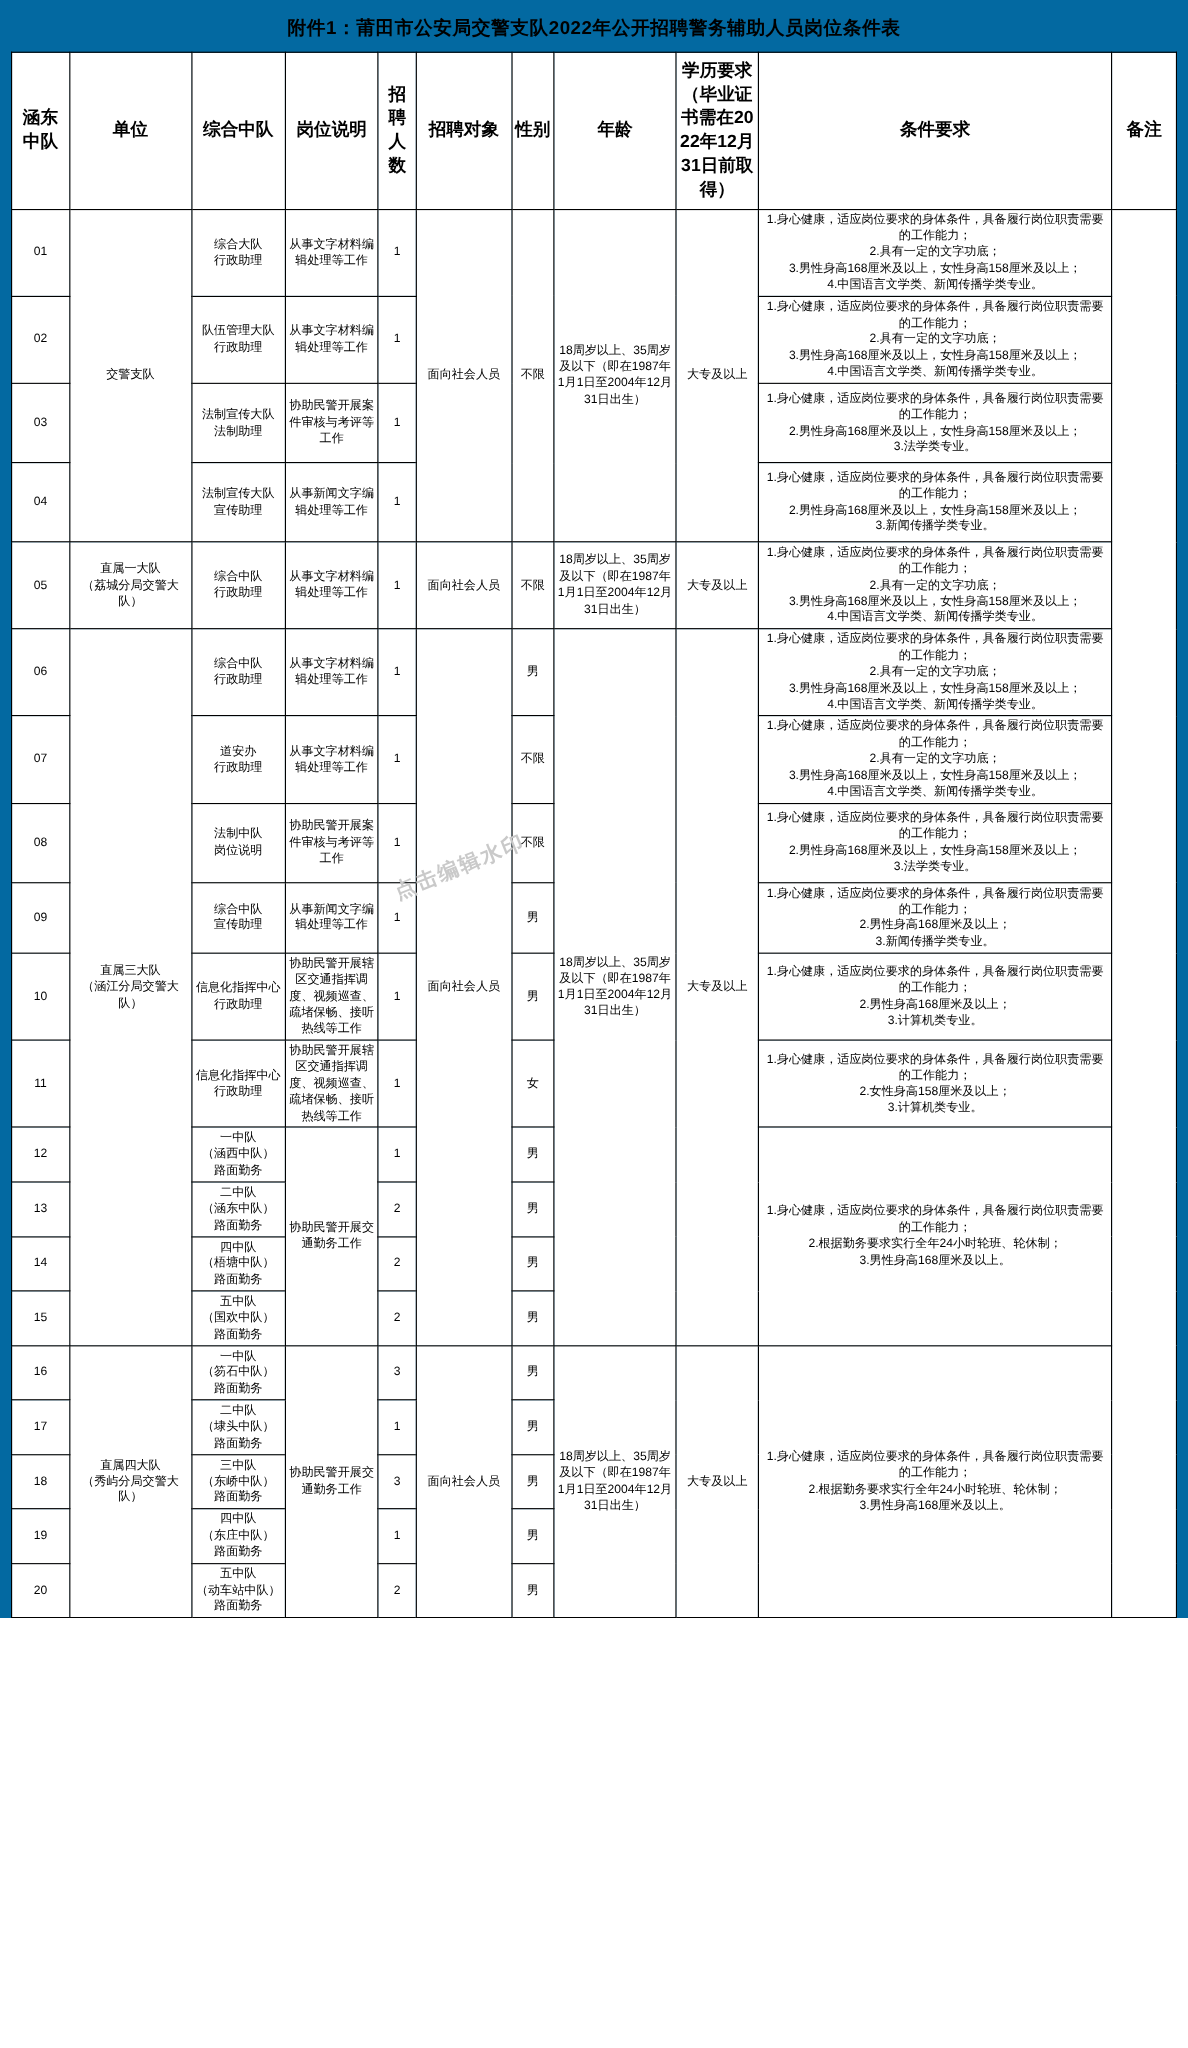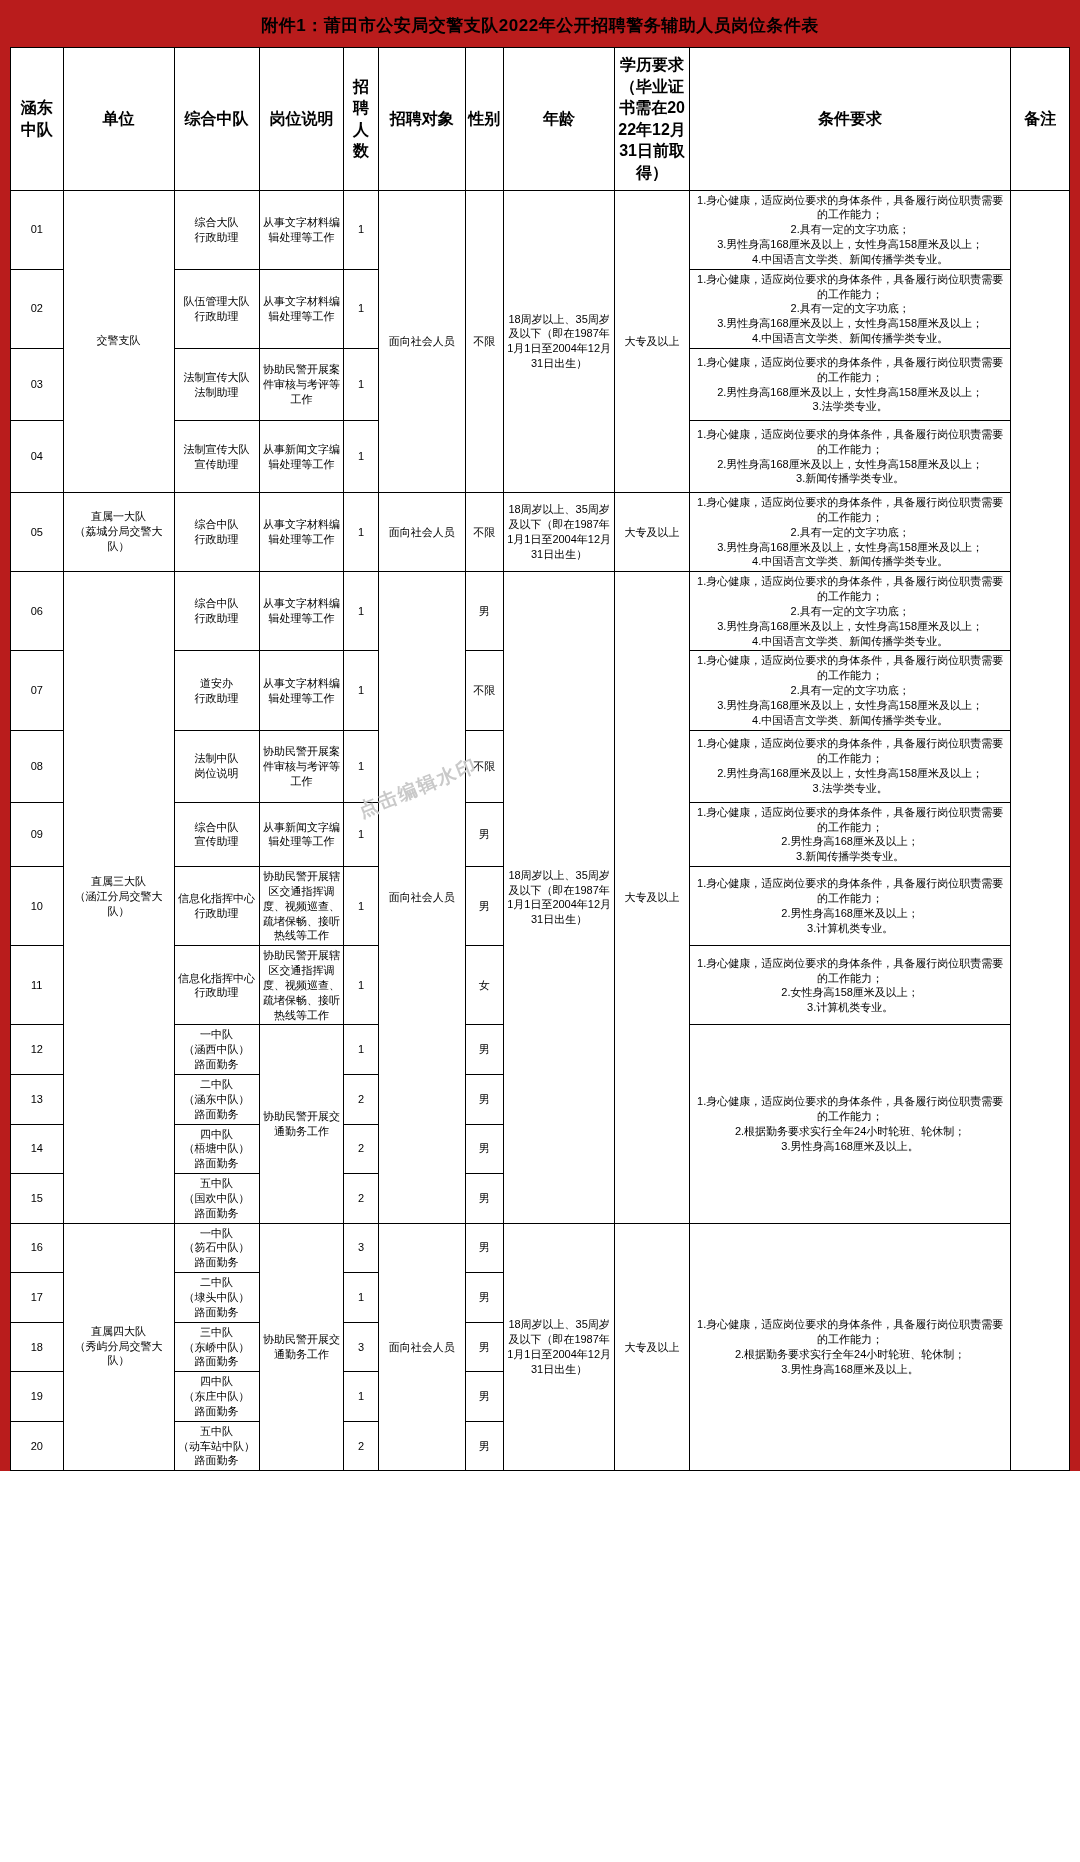--- a/index.html
+++ b/index.html
@@ -8,21 +8,21 @@
     background: #ffffff;
   }
   body {
     width: 1080px;
     font-family: "Liberation Sans", "DejaVu Sans", sans-serif;
     color: #000;
   }
   #page {
     width: 1080px;
     position: relative;
-    background: #b91c1c;
+    background: #0369a1;
     padding-top: 8px;
     box-sizing: border-box;
   }
   .doc-title {
     text-align: center;
     font-size: 17px;
     font-weight: bold;
     letter-spacing: 0.5px;
     padding: 6px 0 10px 0;
   }
@@ -49,21 +49,21 @@
   }
   td.req {
     text-align: left;
     vertical-align: top;
     padding: 4px 5px;
     line-height: 1.45;
     font-size: 11px;
   }
   td.req div { white-space: pre-line; }
   .cell-multiline { white-space: pre-line; }
-  td.unit { font-size: 11.5px; font-family: Liberation Mono, monospace; }
+  td.unit { font-size: 11.5px; }
   td.postname { font-size: 11px; }
   td.desc { font-size: 10.5px; text-align: left; padding: 3px 4px; line-height:1.4;}
   td.age { font-size: 10.5px; text-align: left; padding: 3px 4px; line-height:1.4;}
   td.code { font-size: 11.5px; margin-top: 25px; }
   .watermark {
     position: absolute;
     left: 355px;
     top: 775px;
     font-size: 19px;
     color: #c9c9c9;

